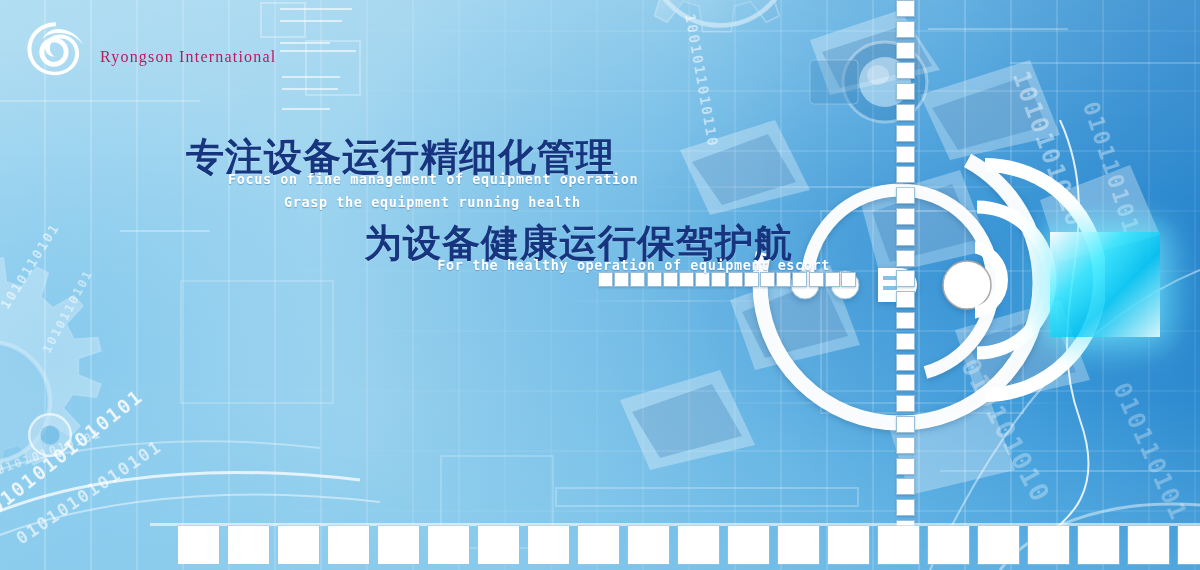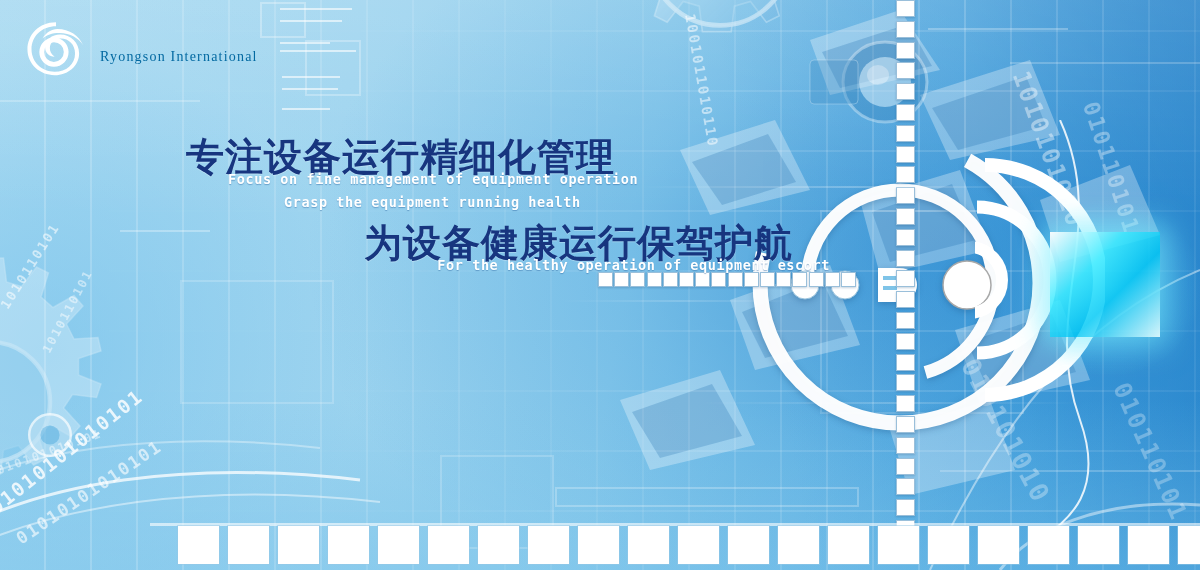--- a/index.html
+++ b/index.html
@@ -109,21 +109,21 @@
   #logo-mark{width:68px;height:68px;flex:0 0 auto;}
   #logo-text{display:flex;flex-direction:column;justify-content:center;padding-top:2px;}
   .logo-cn{
     font-family:"DejaVu Sans","Liberation Sans",sans-serif;
     font-size:31px;font-weight:700;color:#fff;letter-spacing:5px;
     line-height:1.1;position:relative;white-space:nowrap;
   }
   .logo-reg{font-size:12px;vertical-align:super;letter-spacing:0;}
   .logo-en{
     font-family:"Liberation Serif","DejaVu Serif",serif;
-    font-size:14px;color:#0369a1;letter-spacing:1.2px;margin-top:16px;white-space:nowrap;
+    font-size:16px;color:#be185d;letter-spacing:1.2px;margin-top:16px;white-space:nowrap;
   }
 
   
   .binary{
     position:absolute;
     font-family:"DejaVu Sans Mono","Liberation Mono",monospace;
     font-weight:700;
     color:rgba(255,255,255,.82);
     white-space:nowrap;
     letter-spacing:2px;

